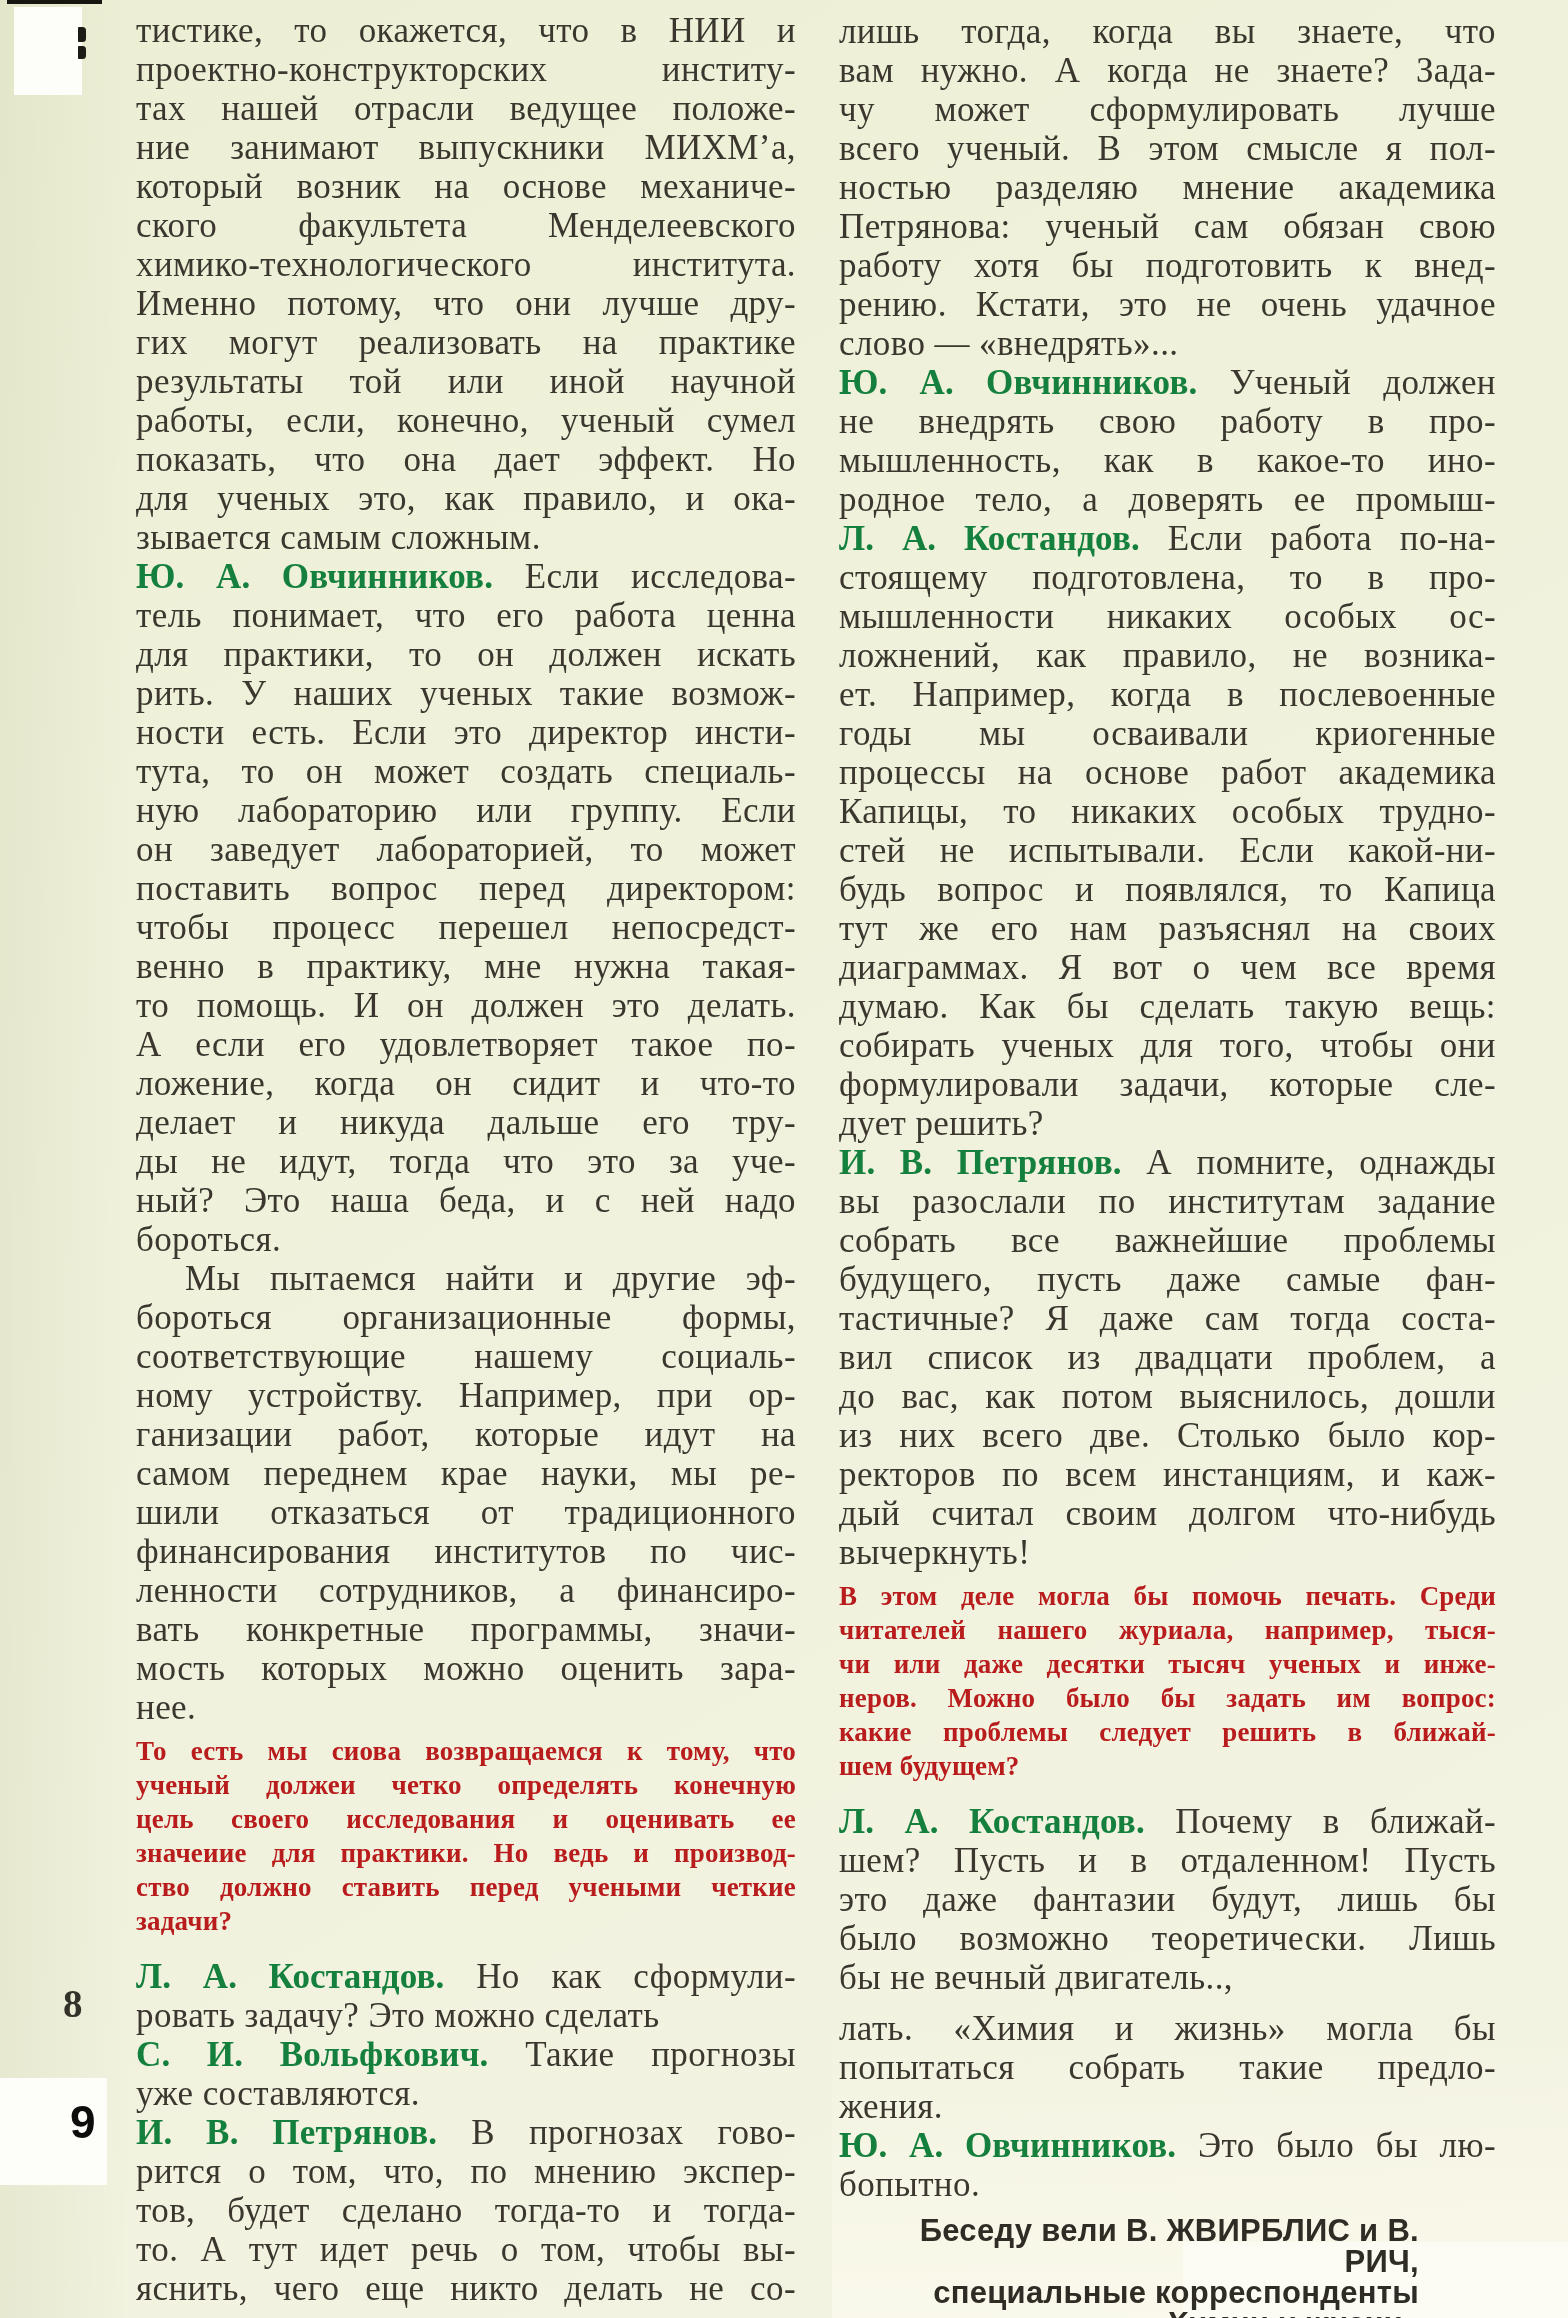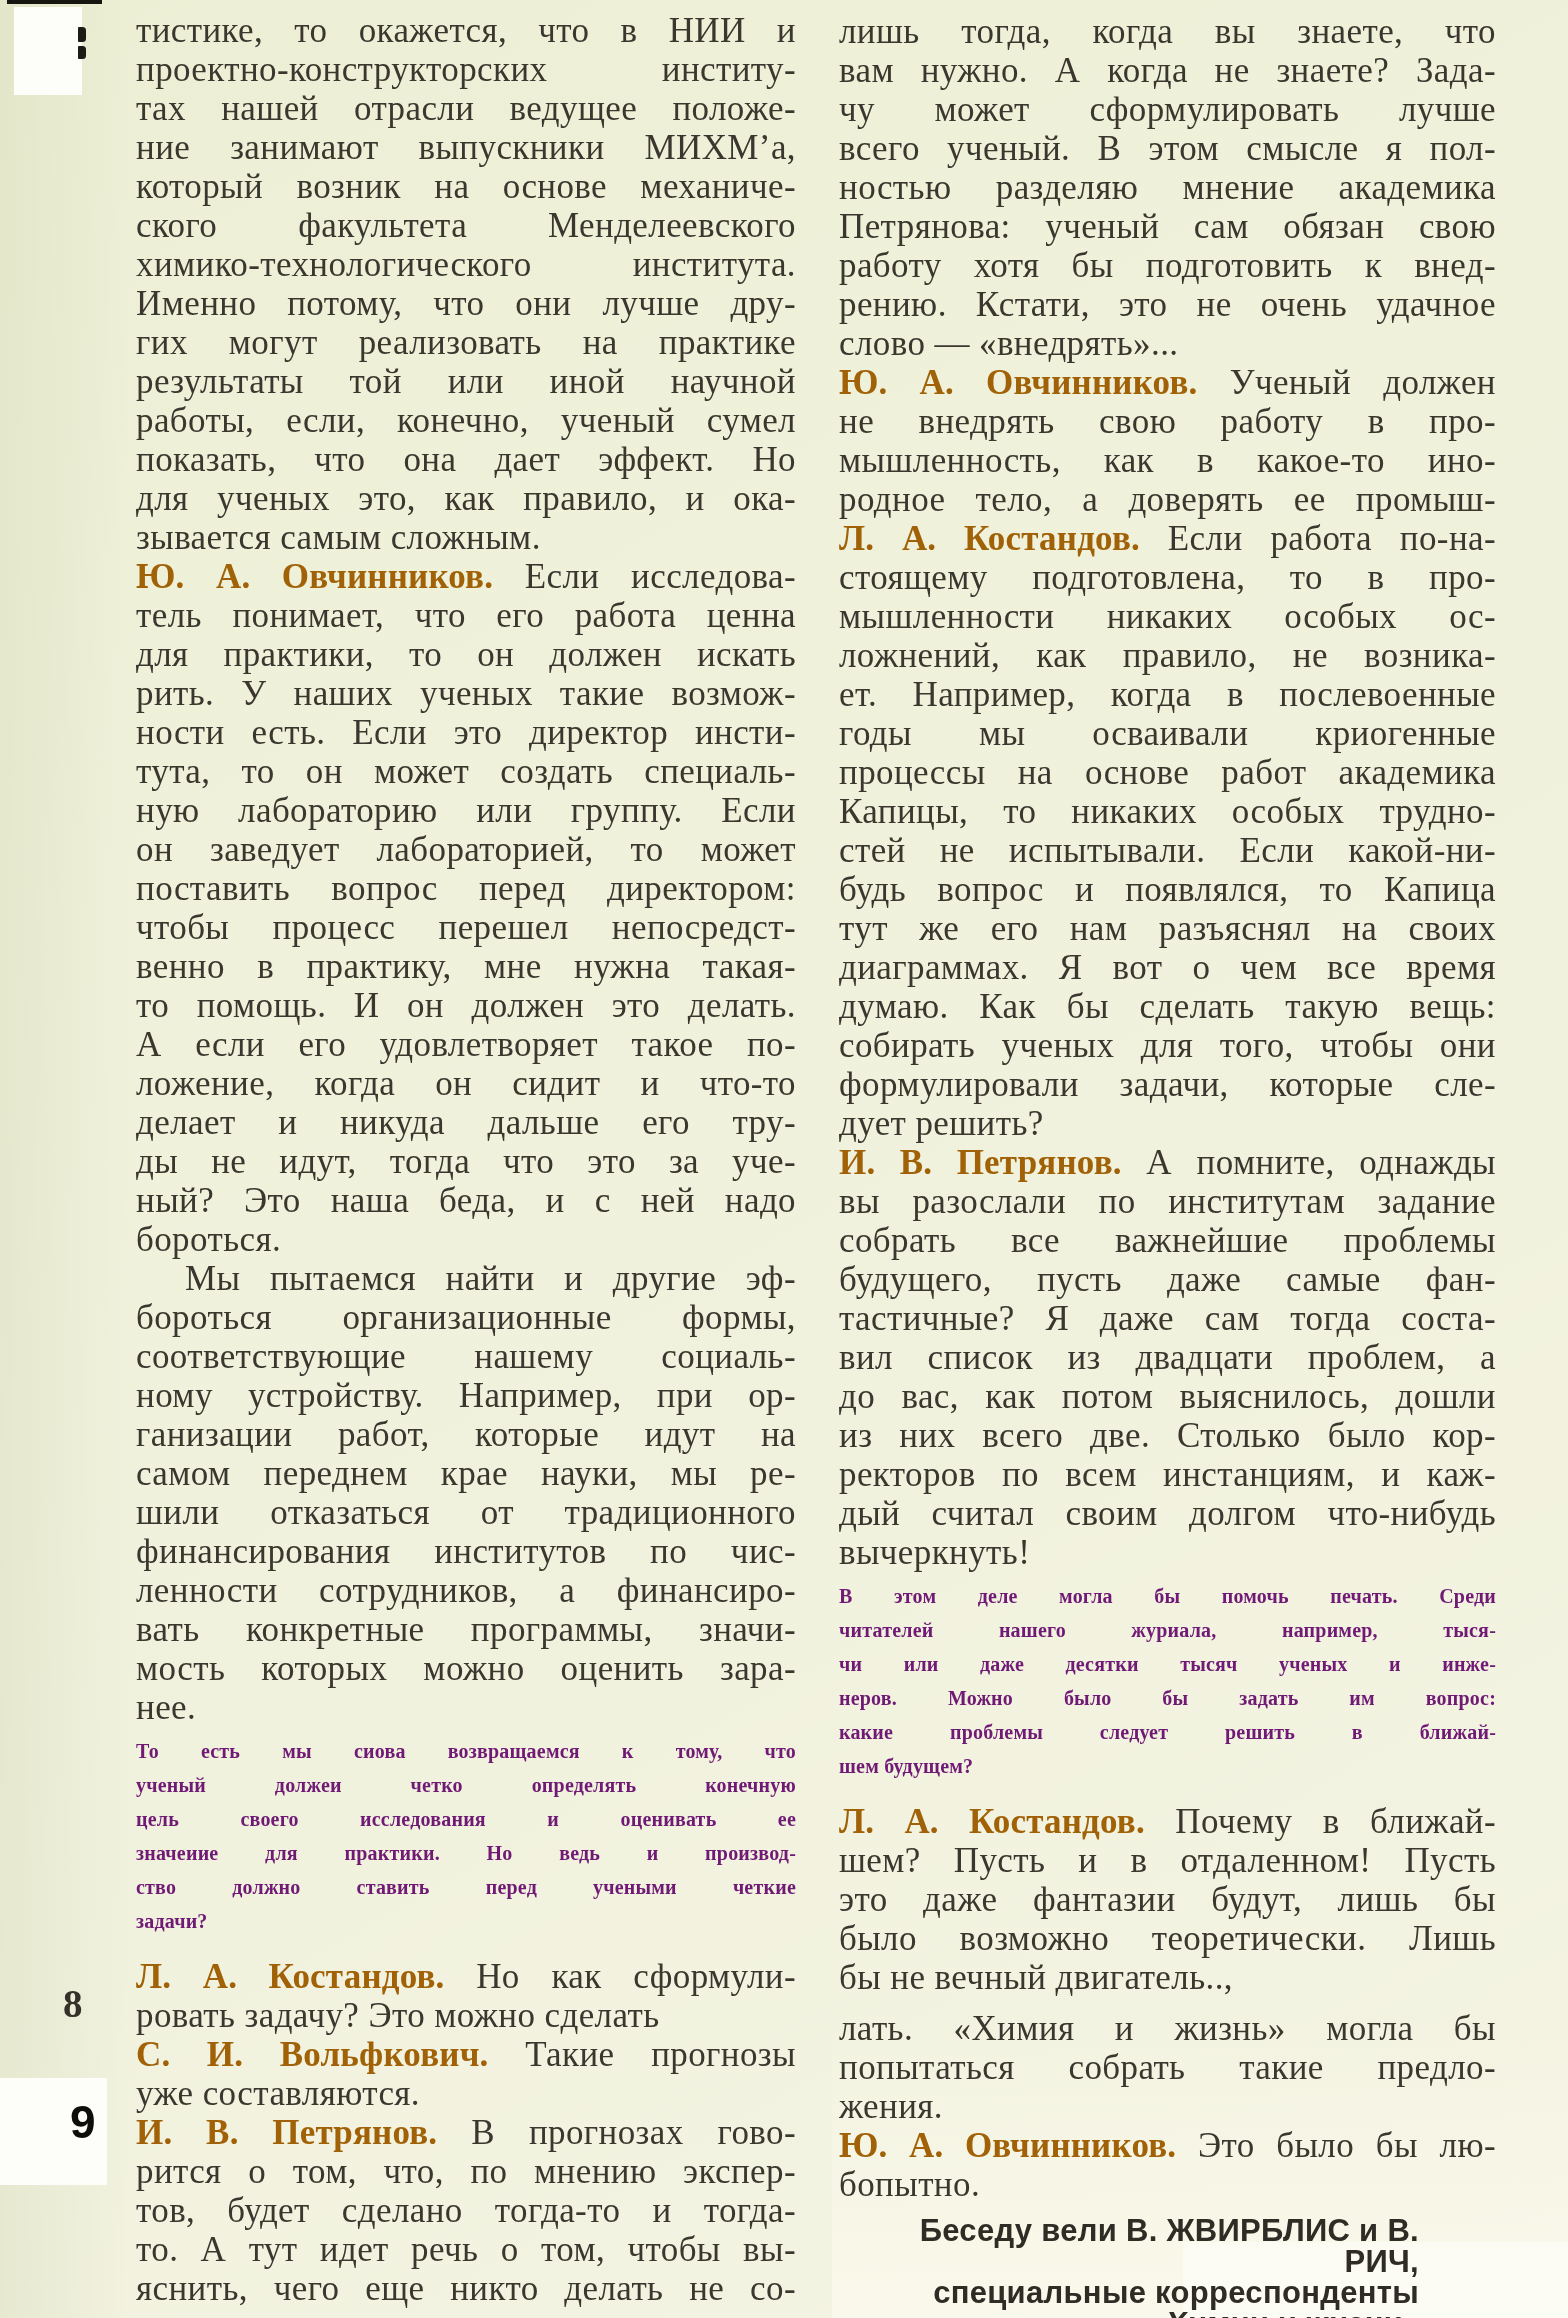--- a/index.html
+++ b/index.html
@@ -21,25 +21,25 @@
   .col-left{left:136px;width:660px;padding-top:10.5px;}
   .col-right{left:839px;width:657px;padding-top:12.3px;}
 
   .para{margin:0;}
   .line{
     font-size:35px;line-height:39px;letter-spacing:0.4px;
     text-align:justify;text-align-last:justify;white-space:nowrap;
   }
   .line.last{text-align-last:left;}
   .line.indent{text-indent:49px;}
-  .spk{font-weight:700;color:#a16207;letter-spacing:0.2px;}
+  .spk{font-weight:700;color:#15803d;letter-spacing:0.2px;}
 
   .para.question .line{
-    font-weight:700;color:#701a75;
-    font-size:20px;line-height:34px;letter-spacing:0.2px;
+    font-weight:700;color:#b91c1c;
+    font-size:27px;line-height:34px;letter-spacing:0.2px;
   }
   .para.question{margin-top:7px;}
   .q-after{margin-top:19px;}
 
   .byline{margin-top:10.5px;padding-right:77px;text-align:right;
     font-family:"Liberation Sans", sans-serif;font-weight:700;color:#2f2c26;}
   .byline .bl{font-size:31px;line-height:31px;letter-spacing:0.3px;}
   .byline .bl.italic{font-style:italic;}
 
   .pagenum{position:absolute;font-weight:700;color:#23211d;}

